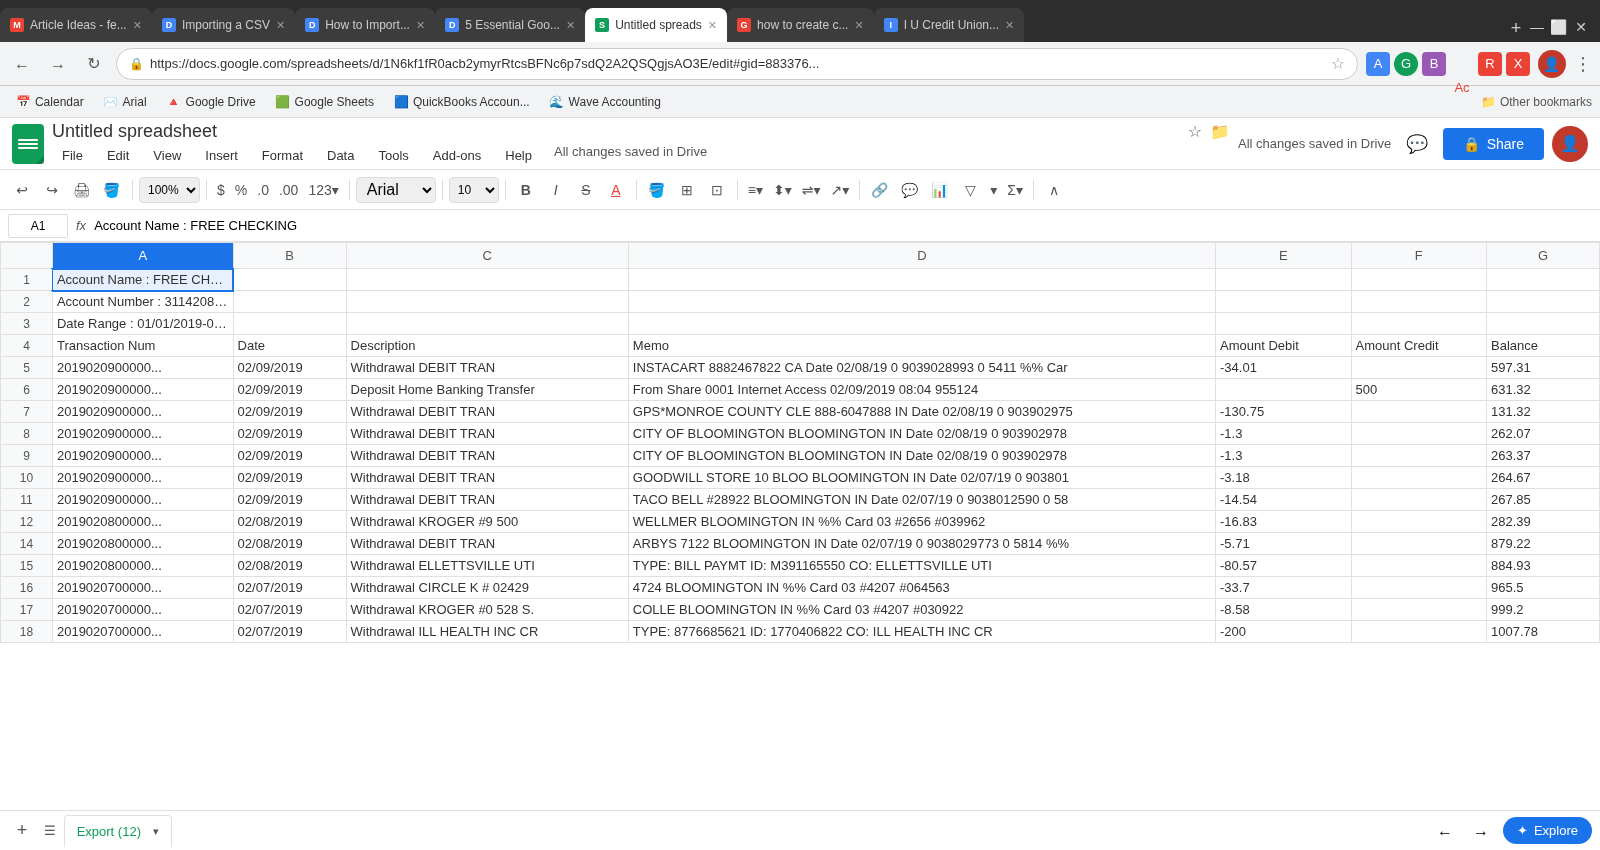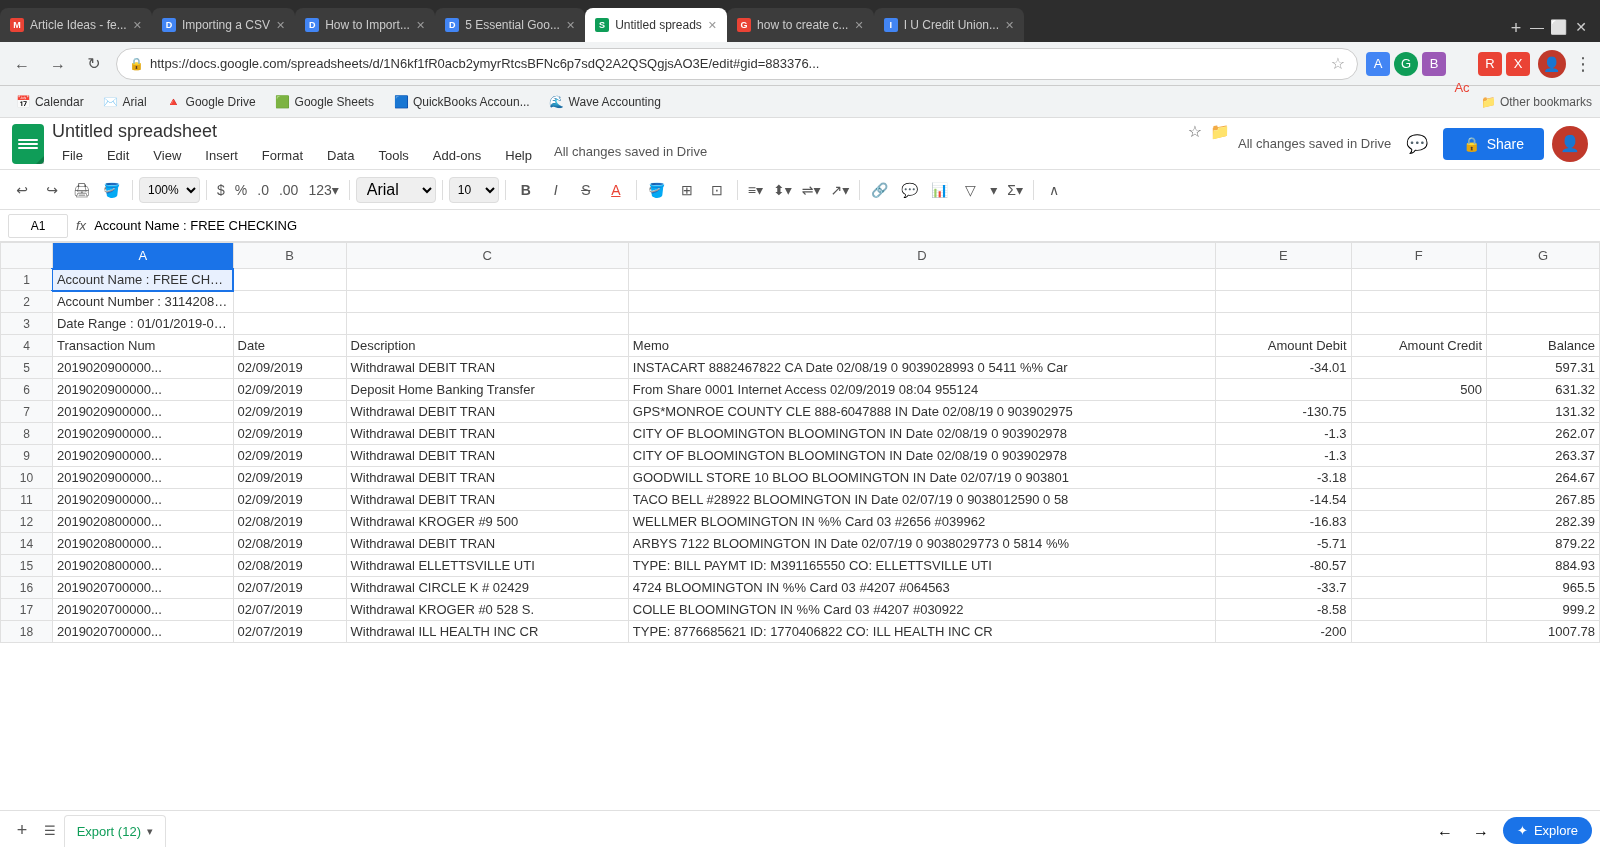--- a/index.html
+++ b/index.html
@@ -63,27 +63,27 @@
     .fx-label { color: #555; font-style: italic; font-size: 13px; }
     .formula-input { flex: 1; height: 24px; border: none; outline: none; font-size: 13px; }
     .sheet-table { border-collapse: collapse; width: 100%; table-layout: fixed; }
     .sheet-table th, .sheet-table td { border: 1px solid #e0e0e0; font-size: 13px; padding: 0 4px; white-space: nowrap; overflow: hidden; text-overflow: ellipsis; }
     .sheet-table th { background: #f8f9fa; color: #555; font-weight: 400; text-align: center; height: 26px; position: sticky; top: 0; z-index: 2; cursor: pointer; user-select: none; }
     .sheet-table th.row-num { width: 46px; background: #f8f9fa; position: sticky; left: 0; z-index: 3; }
     .sheet-table td { height: 22px; color: #333; background: #fff; vertical-align: middle; }
     .sheet-table td.row-num { background: #f8f9fa; color: #555; text-align: center; font-size: 12px; position: sticky; left: 0; z-index: 1; }
     .sheet-table td.selected { background: #e8f0fe !important; outline: 2px solid #1a73e8; outline-offset: -1px; }
     .sheet-table td.header-cell { font-weight: 500; }
-    td.num-right { text-align: right; }
+    td.num-right { text-align: left; }
 
     
     .bottom-bar { display: flex; align-items: center; background: #fff; border-top: 1px solid #e0e0e0; height: 40px; padding: 0 8px; gap: 8px; position: fixed; bottom: 0; left: 0; right: 0; }
     .add-sheet-btn { width: 28px; height: 28px; display: flex; align-items: center; justify-content: center; color: #555; font-size: 18px; cursor: pointer; border-radius: 50%; }
     .sheet-list-btn { color: #555; cursor: pointer; }
-    .sheet-tab { display: flex; align-items: center; gap: 6px; background: #fff; border: 1px solid #e0e0e0; border-radius: 4px 4px 0 0; padding: 4px 12px; font-size: 13px; color: #0f9d58; font-weight: 500; cursor: pointer; border-bottom: none; height: 32px; }
+    .sheet-tab { display: flex; align-items: center; gap: 12px; background: #fff; border: 1px solid #e0e0e0; border-radius: 4px 4px 0 0; padding: 4px 12px; font-size: 13px; color: #0f9d58; font-weight: 500; cursor: pointer; border-bottom: none; height: 32px; }
     .sheet-tab-arrow { font-size: 11px; color: #555; }
     .explore-btn { margin-left: auto; background: #1a73e8; color: #fff; border: none; border-radius: 20px; padding: 6px 14px; font-size: 13px; cursor: pointer; display: flex; align-items: center; gap: 6px; }
   </style>
 </head>
 <body>
 
 <div class="browser-chrome">
 
   <div class="tab-bar">
 

